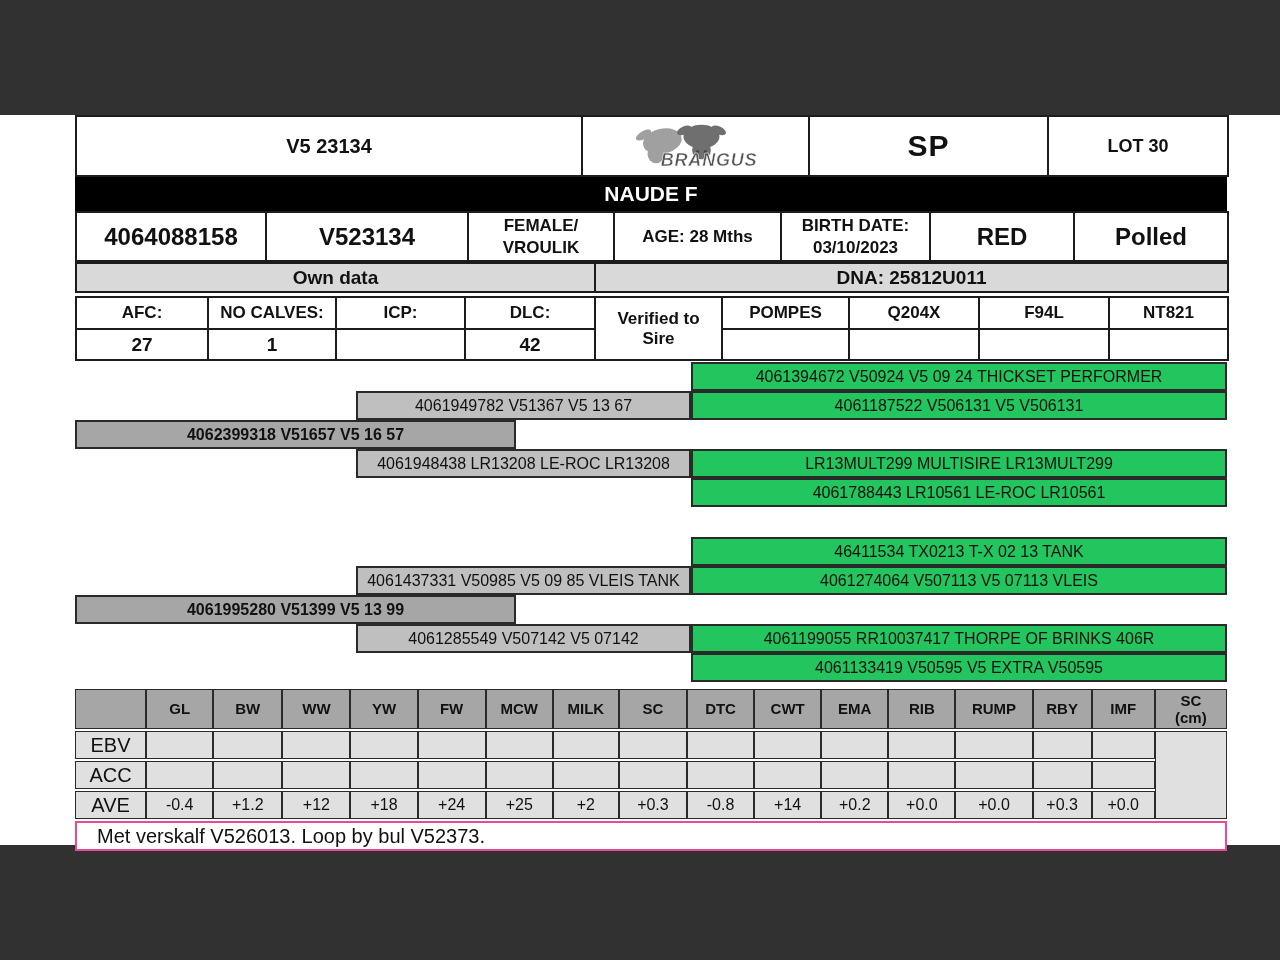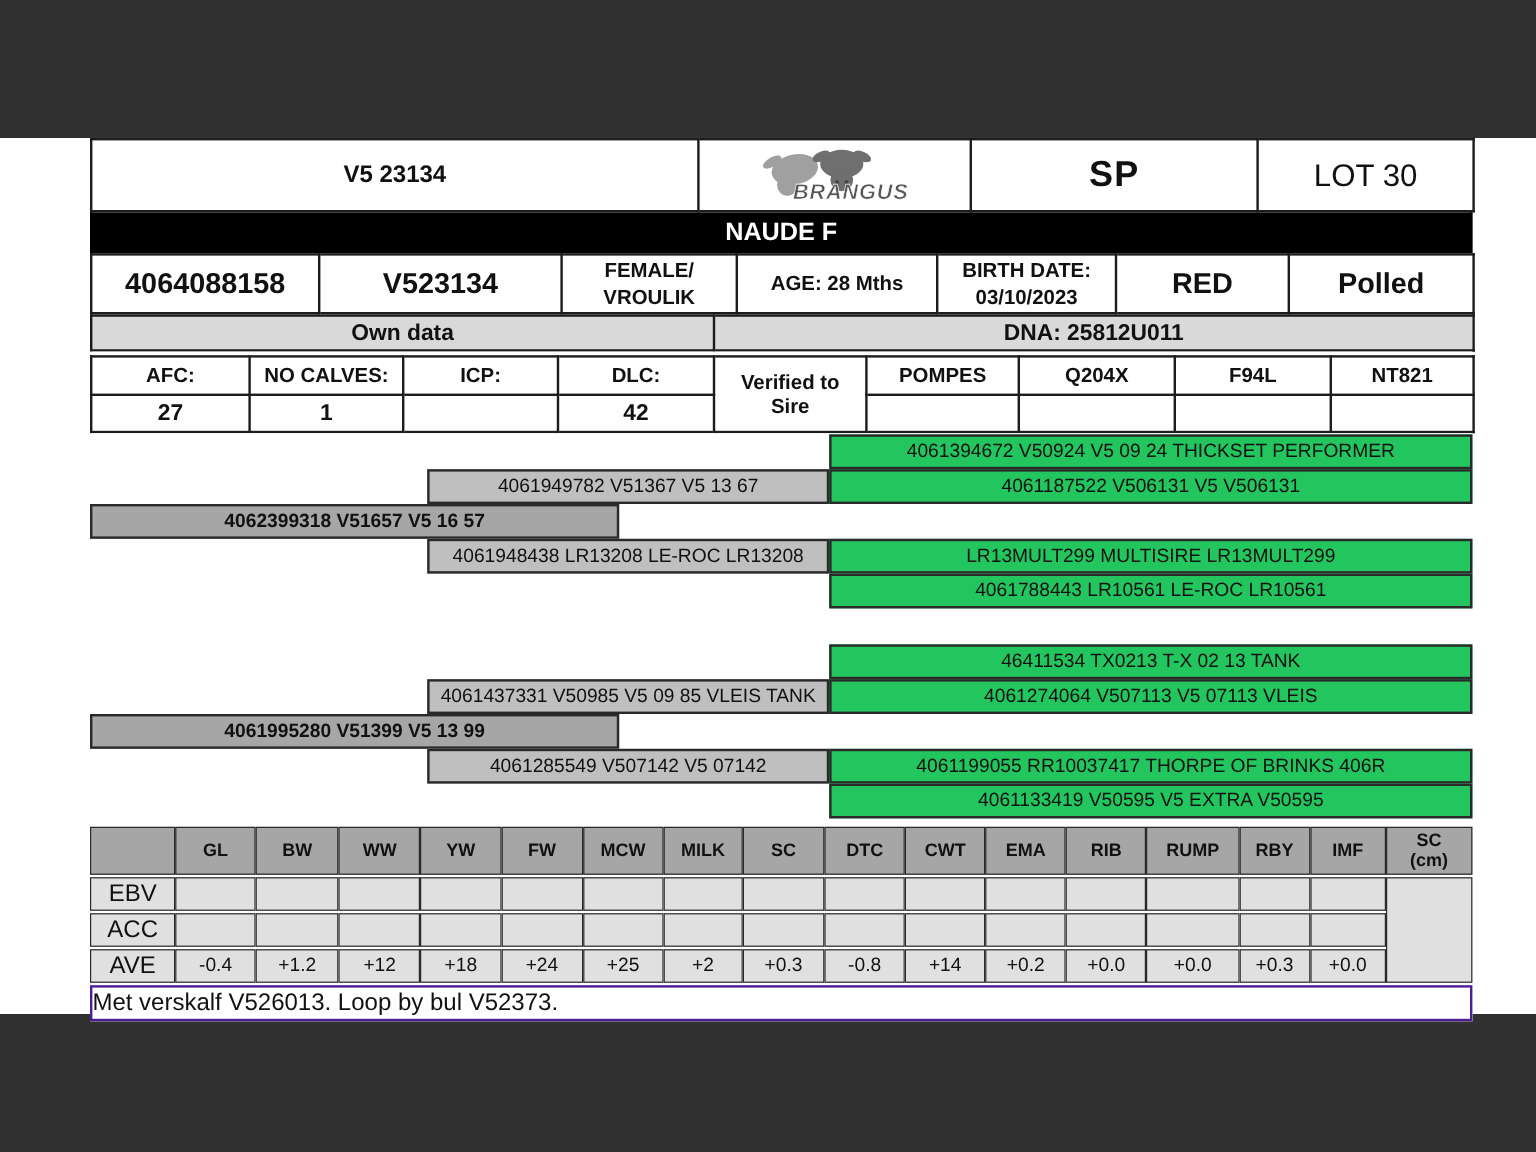--- a/index.html
+++ b/index.html
@@ -11,21 +11,21 @@
   .letterbox.top{top:0;height:115px;}
   .letterbox.bottom{top:845px;height:115px;}
   .doc{position:absolute;left:75px;top:115px;width:1152px;background:#ffffff;}
 
   table.grid{border-collapse:collapse;table-layout:fixed;width:1152px;}
   table.grid td{border:2px solid #1c1c1c;text-align:center;vertical-align:middle;padding:0;overflow:hidden;}
 
   .hdr-top td{height:58px;}
   .id-top{font-size:20px;font-weight:bold;}
   .breed-code{font-size:30px;font-weight:bold;letter-spacing:1px;}
-  .lot{font-size:26px;font-weight:normal;}
+  .lot{font-size:18px;font-weight:bold;}
 
   .name-bar{height:34px;background:#000;color:#fff;font-size:21px;font-weight:bold;
     display:flex;align-items:center;justify-content:center;border-left:2px solid #000;border-right:2px solid #000;}
 
   .info-row td{height:47px;font-weight:bold;}
   .fs20{font-size:24px;} .fs17{font-size:17px;line-height:1.25;}
 
   .own-row td{height:27px;background:#d9d9d9;font-size:19px;font-weight:bold;}
   .spacer2{height:3px;background:#fff;}
   .afc td{font-weight:bold;}
@@ -42,22 +42,22 @@
   .px-g2{left:281px;width:331px;}
   .px-g3{left:616px;width:532px;}
 
   table.ebv{border-collapse:separate;border-spacing:0 2px;table-layout:fixed;width:1152px;}
   table.ebv td{border:1.5px solid #2a2a2a;text-align:center;vertical-align:middle;padding:0;overflow:hidden;}
   table.ebv td.h{background:#a6a6a6;height:38px;font-size:15px;font-weight:bold;line-height:1.15;}
   table.ebv td.c{background:#e0e0e0;height:26px;font-size:16px;margin-left:14px;}
   table.ebv td.rl{background:#e0e0e0;font-size:20px;}
   table.ebv td.merged{background:#e0e0e0;}
 
-  .note{height:26px;border:2px solid #4c1d95;font-size:20px;display:flex;align-items:center;
-    padding-left:0;background:#fff;text-align:right;}
+  .note{height:26px;border:2px solid #ec4899;font-size:20px;display:flex;align-items:center;
+    padding-left:20px;background:#fff;text-align:right;}
 
   .logo{display:flex;align-items:center;justify-content:center;height:100%;}
 </style>
 </head>
 <body>
 
 <div class="letterbox top"></div>
 <div class="letterbox bottom"></div>
 
 <div class="doc">

